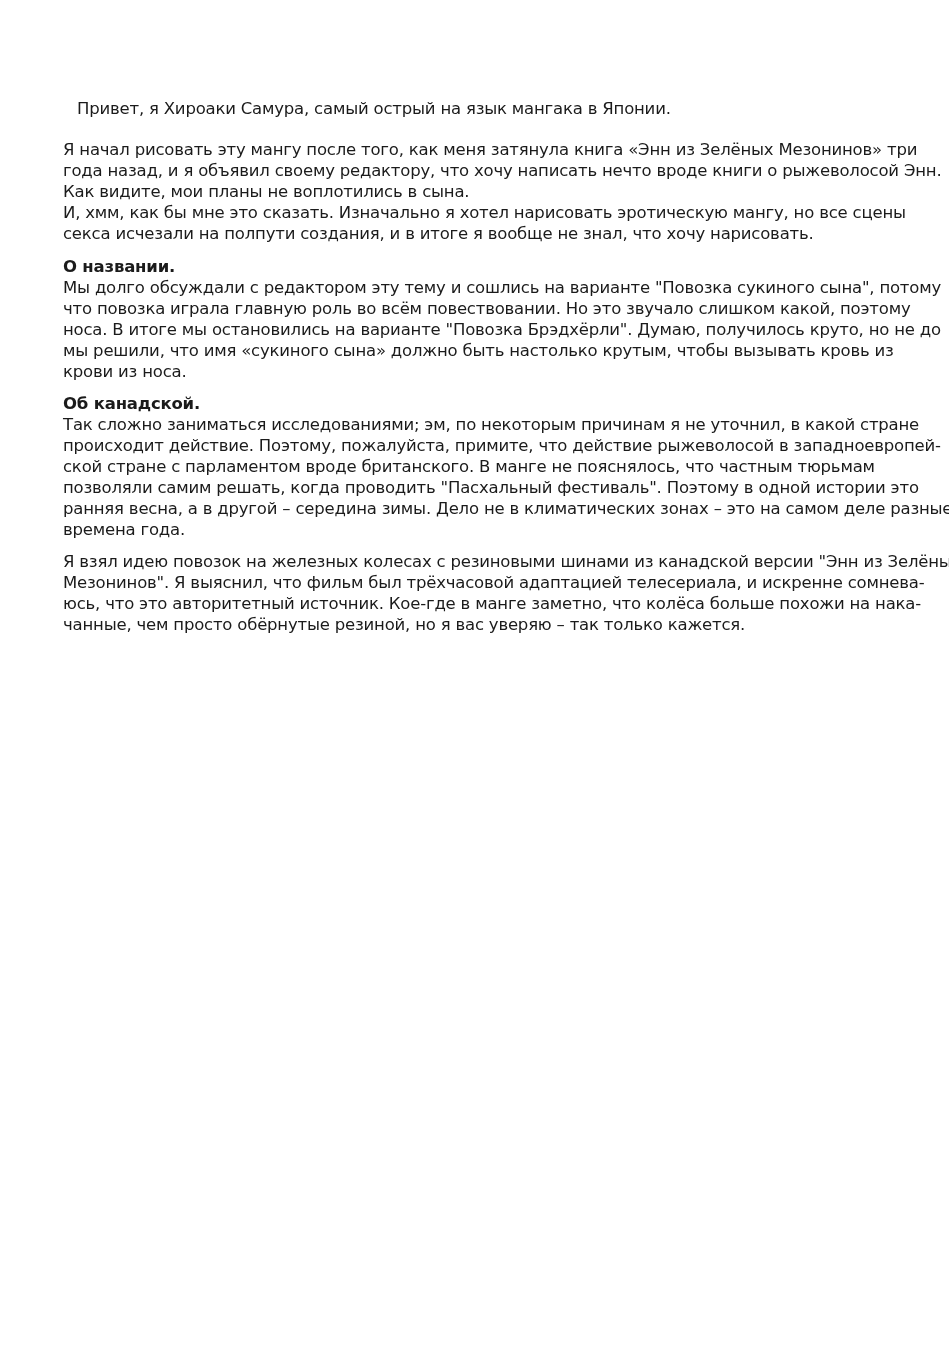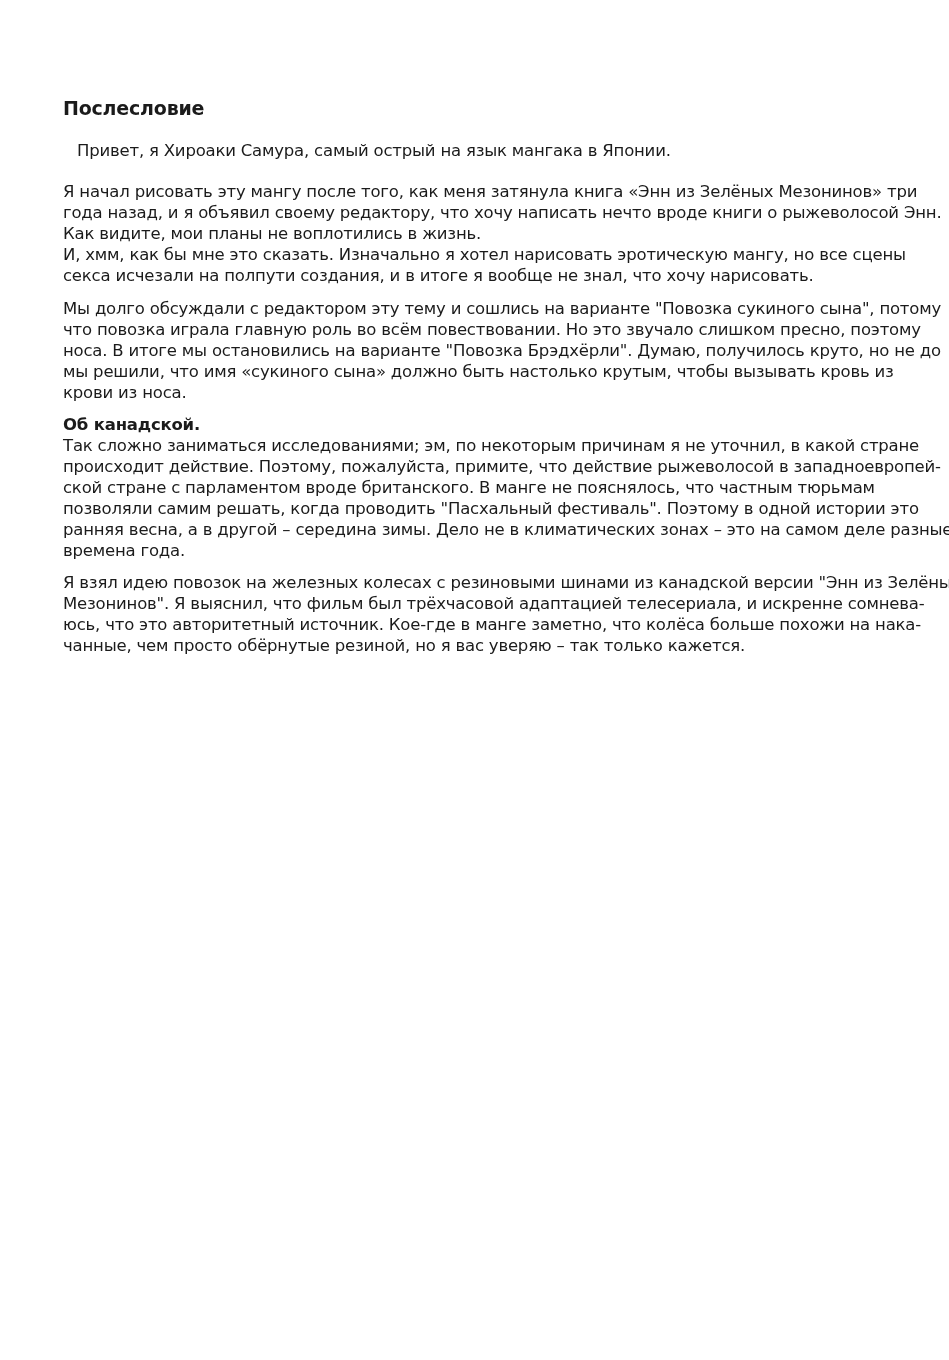--- a/index.html
+++ b/index.html
@@ -52,37 +52,37 @@
     letter-spacing: -0.2px;
     white-space: nowrap;
   }
 </style>
 </head>
 <body>
 
 <div class="page">
   <div class="content">
 
-    <div class="title">Послесловие</div>
 
     <div class="para">
       <div class="line">Привет, я Хироаки Самура, самый острый на язык мангака в Японии.</div>
     </div>
 
     <div class="para intro">
       <div class="line">Я начал рисовать эту мангу после того, как меня затянула книга «Энн из Зелёных Мезонинов» три</div>
       <div class="line">года назад, и я объявил своему редактору, что хочу написать нечто вроде книги о рыжеволосой Энн.</div>
-      <div class="line">Как видите, мои планы не воплотились в жизнь.</div>
+      <div class="line">Как видите, мои планы не воплотились в сына.</div>
       <div class="line">И, хмм, как бы мне это сказать. Изначально я хотел нарисовать эротическую мангу, но все сцены</div>
       <div class="line">секса исчезали на полпути создания, и в итоге я вообще не знал, что хочу нарисовать.</div>
     </div>
 
     <div class="section">
+      <div class="heading">О названии.</div>
       <div class="line">Мы долго обсуждали с редактором эту тему и сошлись на варианте "Повозка сукиного сына", потому</div>
-      <div class="line">что повозка играла главную роль во всём повествовании. Но это звучало слишком пресно, поэтому</div>
+      <div class="line">что повозка играла главную роль во всём повествовании. Но это звучало слишком какой, поэтому</div>
       <div class="line">носа. В итоге мы остановились на варианте "Повозка Брэдхёрли". Думаю, получилось круто, но не до</div>
       <div class="line">мы решили, что имя «сукиного сына» должно быть настолько крутым, чтобы вызывать кровь из</div>
       <div class="line">крови из носа.</div>
     </div>
 
     <div class="section">
       <div class="heading">Об канадской.</div>
       <div class="line">Так сложно заниматься исследованиями; эм, по некоторым причинам я не уточнил, в какой стране</div>
       <div class="line">происходит действие. Поэтому, пожалуйста, примите, что действие рыжеволосой в западноевропей-</div>
       <div class="line">ской стране с парламентом вроде британского. В манге не пояснялось, что частным тюрьмам</div>

